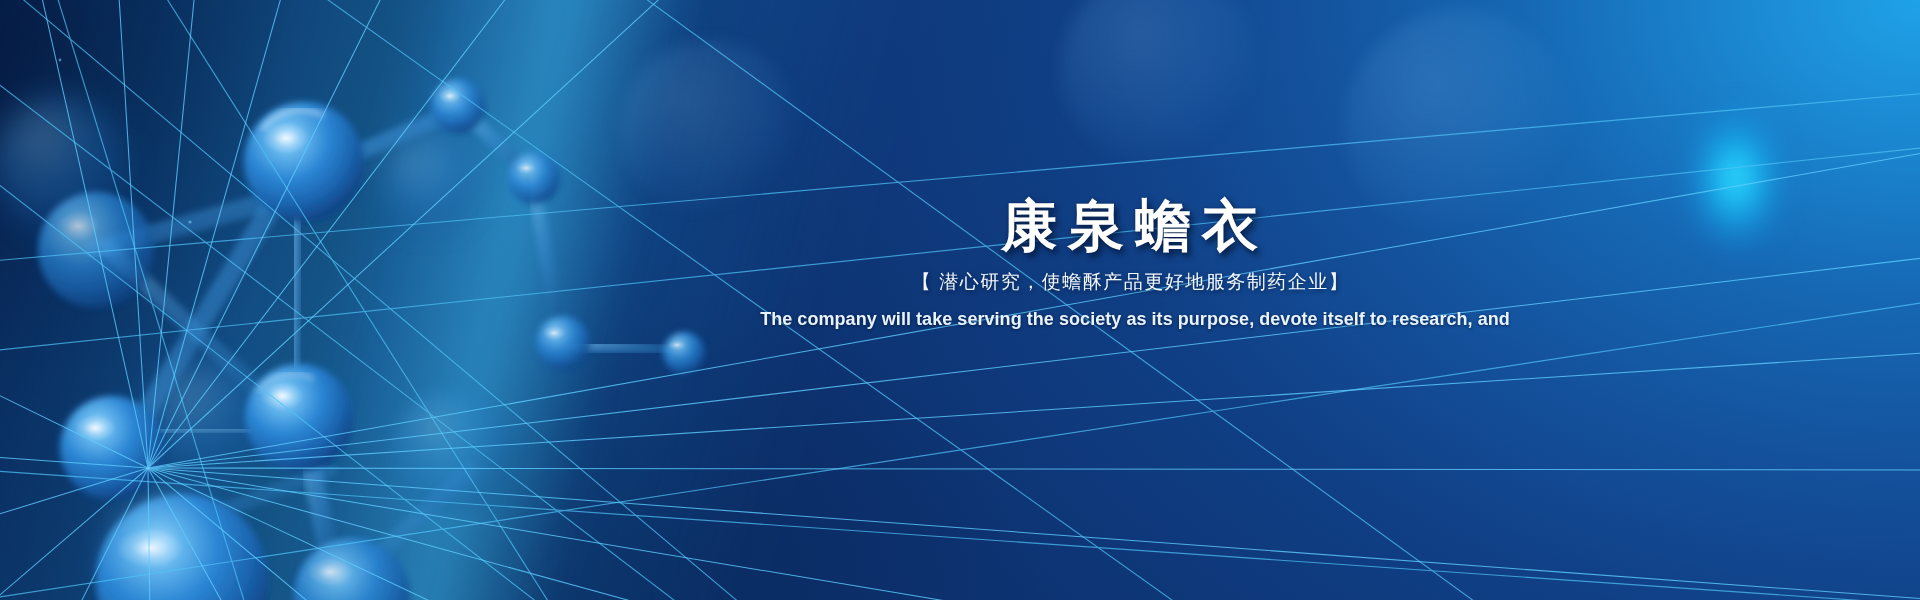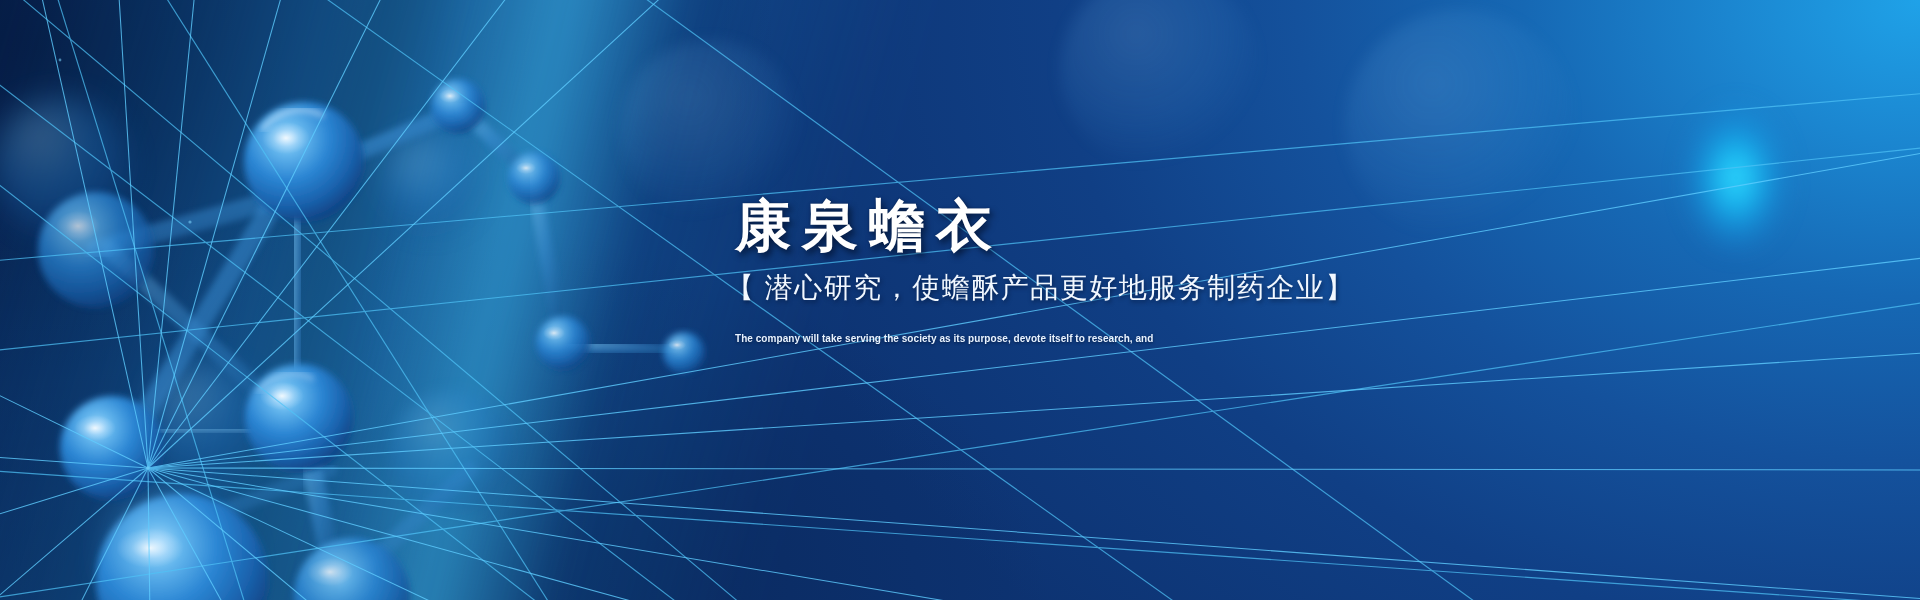--- a/index.html
+++ b/index.html
@@ -7,20 +7,21 @@
     padding: 0;
     background: #0a2a5e;
   }
   #banner {
     position: relative;
     width: 1920px;
     height: 600px;
     overflow: hidden;
     font-family: "Liberation Sans", "DejaVu Sans", sans-serif;
     background: #12407f;
+    text-align: center;
   }
 
   
   .bg-base {
     position: absolute;
     inset: 0;
     background:
       radial-gradient(ellipse 1200px 900px at 100% 0%,
         #1fa2e8 0%, #1b86d0 16%, #1668b4 33%, #14519c 52%, #103f85 72%, #0d3372 100%);
   }
@@ -116,31 +117,31 @@
     font-weight: bold;
     letter-spacing: 11px;
     color: #ffffff;
     line-height: 1.08;
     text-shadow: 3px 4px 6px rgba(2,18,48,0.78), 0 0 2px rgba(2,18,48,0.5);
     white-space: nowrap;
   }
   .brand-slogan {
     margin-top: 14px;
     margin-left: -9px;
-    font-size: 28px;
+    font-size: 19px;
     font-weight: 500;
     letter-spacing: 1.5px;
     color: #f2f8ff;
     line-height: 1.25;
     text-shadow: 1px 2px 4px rgba(2,18,48,0.62);
     white-space: nowrap;
   }
   .brand-en {
-    margin-top: 24px;
-    font-size: 10px;
+    margin-top: 8px;
+    font-size: 18px;
     font-weight: 600;
     color: #e9f3ff;
     line-height: 1.95;
     letter-spacing: 0.05px;
     text-shadow: 0 1px 3px rgba(2,18,48,0.7);
     white-space: nowrap;
   }
 </style>
 </head>
 <body>

